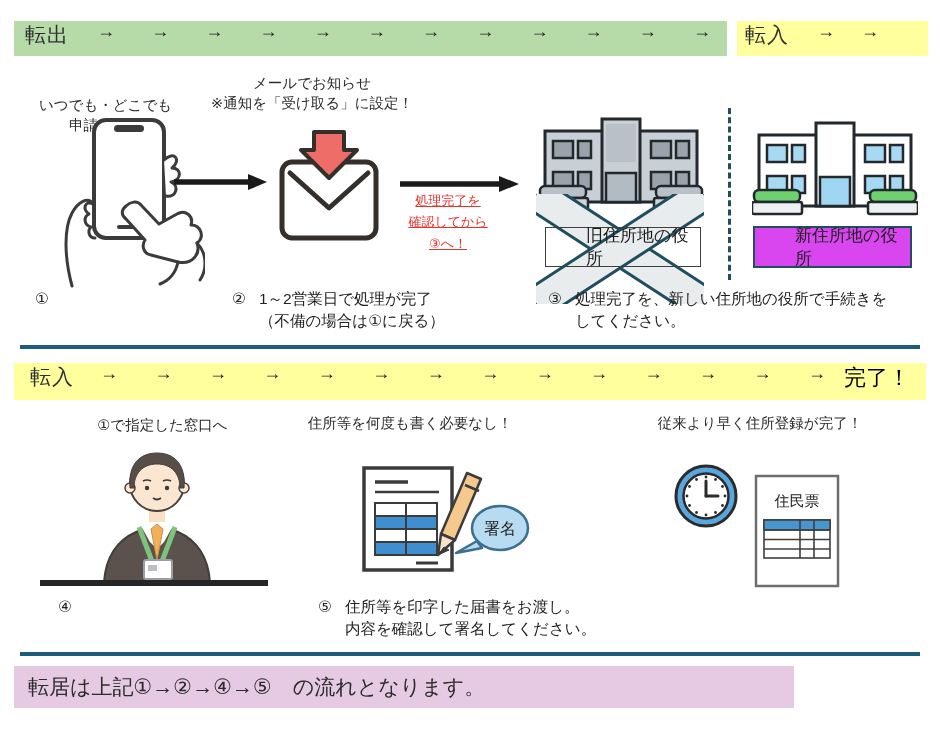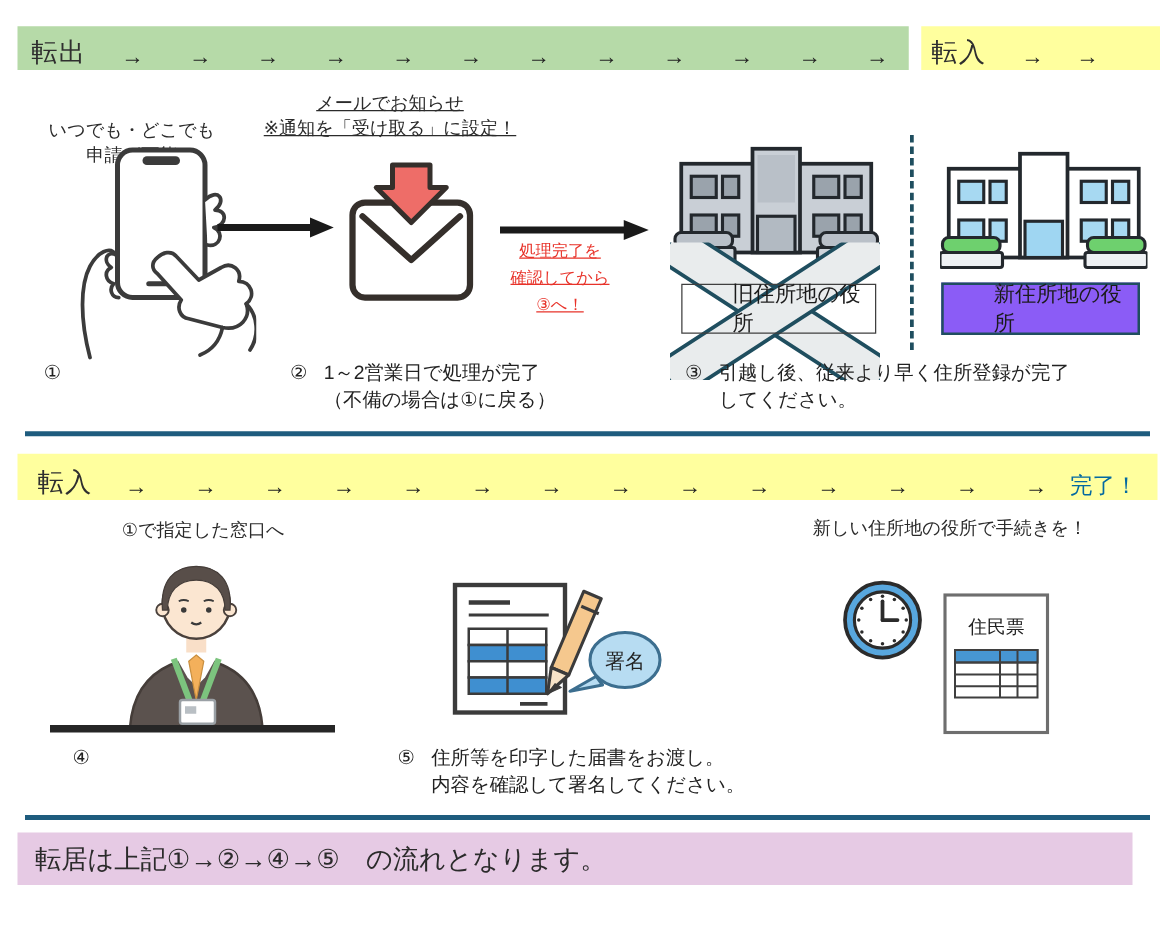--- a/index.html
+++ b/index.html
@@ -1,41 +1,41 @@
 <!DOCTYPE html>
 <html style="--banner_green: #b6daa8; --banner_yellow: #ffff9e; --banner_pink: #e6cae4; --divider_teal: #1e5c7e; --accent_red: #e8332a; --mail_arrow_red: #ee6d68; --window_blue: #a7d9f2; --awning_green: #6ed06e; --clock_blue: #58a7de; --table_blue: #3f8fd0; --bubble_blue: #b7dcf2;"><head>
 <meta charset="utf-8">
 <style>
   html,body{margin:0;padding:0;background:#fff;}
   body{font-family:"Liberation Sans","DejaVu Sans",sans-serif;color:#2b2b2b;}
   #stage{position:relative;width:940px;height:752px;background:#fff;overflow:hidden;}
   .abs{position:absolute;}
   
-  .banner{position:absolute;display:flex;align-items:flex-end;box-sizing:border-box;}
+  .banner{position:absolute;display:flex;align-items:flex-start;box-sizing:border-box;}
   .banner-green{background:var(--banner_green,#b6daa8);}
   .banner-yellow{background:var(--banner_yellow,#ffff9e);}
   .banner-label{font-size:21px;color:#2f2f2f;letter-spacing:1px;white-space:nowrap;}
   .banner-arrows{flex:1;display:flex;justify-content:space-between;align-items:center;}
   .arrow-glyph{font-size:18px;color:#222;}
-  .banner-end{font-size:18px;color:#0369a1;white-space:nowrap;}
+  .banner-end{font-size:22px;color:#000000;white-space:nowrap;}
   
   .caption{position:absolute;text-align:center;font-size:14.5px;line-height:1.35;white-space:pre-line;color:#2b2b2b;}
   .caption b{font-size:15px;font-weight:bold;}
   .red-note{position:absolute;text-align:center;font-size:13px;line-height:1.65;white-space:pre-line;
             color:var(--accent_red,#e8332a);text-decoration:underline;}
   .step{position:absolute;display:flex;font-size:15.5px;line-height:1.4;color:#222;}
   .step-num{margin-right:13px;flex:none;}
   .step-text{white-space:pre-line;}
   .divider{position:absolute;height:4px;background:var(--divider_teal,#1e5c7e);}
   .dashed-sep{position:absolute;width:0;border-left:3px dashed #1f4e5f;}
   
   .office-label{position:absolute;display:flex;align-items:center;justify-content:center;
                 font-size:17px;color:#1b1b1b;box-sizing:border-box;background:transparent;padding-left:40px;}
   .office-label.old{border:1.5px solid #3f3f3f;}
-  .office-label.new{border:2.5px solid #1f4e5f;background:#8b5cf6;font-family:Liberation Serif, serif;}
+  .office-label.new{border:2.5px solid #1f4e5f;background:#d946ef;font-family:Liberation Serif, serif;}
   .counter-bar{position:absolute;background:#262626;}
   .footer-banner{position:absolute;display:flex;align-items:center;background:var(--banner_pink,#e6cae4);
                  font-size:21px;color:#2b2b2b;box-sizing:border-box;padding-left:14px;}
   svg text{font-family:"Liberation Sans","DejaVu Sans",sans-serif;}
 </style>
 </head>
 <body>
 
 <div id="stage">
 
@@ -60,21 +60,21 @@
   <div class="banner banner-yellow" style="left:737px;top:21px;width:191px;height:35px;padding-left:8px;gap:28px;">
     <span class="banner-label">転入</span>
     <span style="display:flex;gap:26px;">
         <span class="arrow-glyph">→</span>
         <span class="arrow-glyph">→</span>
       </span>
   </div>
 
   <div class="caption" style="left:28px;top:96px;width:155px;">いつでも・どこでも
 申請が可能</div>
-  <div class="caption" style="left:198px;top:74px;width:228px;text-decoration:underline;">メールでお知らせ
+  <div class="caption" style="left:198px;top:74px;width:228px;">メールでお知らせ
 ※通知を「受け取る」に設定！</div>
 
   <svg class="abs" style="left:60px;top:116px;" width="145" height="172" viewBox="0 0 145 172">
     <g fill="#fff" stroke="#3b3b3b" stroke-width="3" stroke-linecap="round" stroke-linejoin="round">
       <path d="M12,170 C4,140 4,112 12,97 C18,86 28,80 33,88 L33,118"></path>
       <path d="M33,88 C25,84 22,93 29,98 C23,101 24,109 31,111 C27,115 29,122 35,122"></path>
     </g>
     <rect x="34" y="4" width="70" height="118" rx="12" fill="#fff" stroke="#3b3b3b" stroke-width="4"></rect>
     <rect x="54" y="9" width="30" height="7" rx="3.5" fill="#3b3b3b"></rect>
     <rect x="57" y="109" width="24" height="4" rx="2" fill="#3b3b3b"></rect>
@@ -167,21 +167,21 @@
   <div class="step" style="left:35px;top:288px;width:215px;">
     <span class="step-num">①</span>
   </div>
   <div class="step" style="left:232px;top:288px;width:230px;">
     <span class="step-num">②</span>
     <span class="step-text">1～2営業日で処理が完了
 （不備の場合は①に戻る）</span>
   </div>
   <div class="step" style="left:548px;top:288px;width:370px;">
     <span class="step-num">③</span>
-    <span class="step-text">引越し後、従来より早く住所登録が完了
+    <span class="step-text">処理完了を、新しい住所地の役所で手続きを
 してください。</span>
   </div>
 
   <div class="divider" style="left:20px;top:345px;width:900px;"></div>
 
   <div class="banner banner-yellow" style="left:14px;top:363px;width:912px;height:37px;padding:0 16px;">
     <span class="banner-label">転入</span>
     <span class="banner-arrows" style="padding:0 18px 0 26px;">
         <span class="arrow-glyph">→</span>
         <span class="arrow-glyph">→</span>
@@ -195,21 +195,22 @@
         <span class="arrow-glyph">→</span>
         <span class="arrow-glyph">→</span>
         <span class="arrow-glyph">→</span>
         <span class="arrow-glyph">→</span>
         <span class="arrow-glyph">→</span>
       </span>
     <span class="banner-end">完了！</span>
   </div>
 
   <div class="caption" style="left:70px;top:416px;width:185px;">①で指定した窓口へ</div>
-  <div class="caption" style="left:640px;top:414px;width:240px;">新しい住所地の役所で手続きを！</div>
+  <div class="caption" style="left:295px;top:414px;width:230px;">住所等を何度も書く必要なし！</div>
+  <div class="caption" style="left:640px;top:414px;width:240px;">従来より早く住所登録が完了！</div>
 
   <svg class="abs" style="left:52px;top:450px;" width="212" height="132" viewBox="0 0 212 132">
     <path d="M52,132 C54,106 66,90 84,82 L105,74 L126,82 C144,90 156,106 158,132 Z" fill="#5b524e" stroke="#453d39" stroke-width="2"></path>
     <polygon points="89,76 105,71 121,76 112,92 105,99 98,92" fill="#fff"></polygon>
     <path d="M87,77 L101,114" stroke="#7cc47e" stroke-width="5" fill="none"></path>
     <path d="M123,77 L109,114" stroke="#7cc47e" stroke-width="5" fill="none"></path>
     <polygon points="105,74 111,79 107,100 105,110 103,100 99,79" fill="#f3b05b" stroke="#c98f3f" stroke-width="1"></polygon>
     <rect x="92" y="110" width="28" height="19" rx="2" fill="#fff" stroke="#9aa0a5" stroke-width="2"></rect>
     <rect x="96" y="115" width="9" height="6" fill="#b9bfc4"></rect>
     <rect x="97" y="56" width="16" height="16" fill="#f9dfc8"></rect>
@@ -289,17 +290,17 @@
     <span class="step-num">④</span>
   </div>
   <div class="step" style="left:318px;top:596px;width:310px;">
     <span class="step-num">⑤</span>
     <span class="step-text">住所等を印字した届書をお渡し。
 内容を確認して署名してください。</span>
   </div>
 
   <div class="divider" style="left:20px;top:652px;width:900px;"></div>
 
-  <div class="footer-banner" style="left:14px;top:666px;width:892px;height:42px;">
+  <div class="footer-banner" style="left:14px;top:666px;width:780px;height:42px;">
     <span>転居は上記①→②→④→⑤　の流れとなります。</span>
   </div>
 
 </div>
 
 </body></html>

